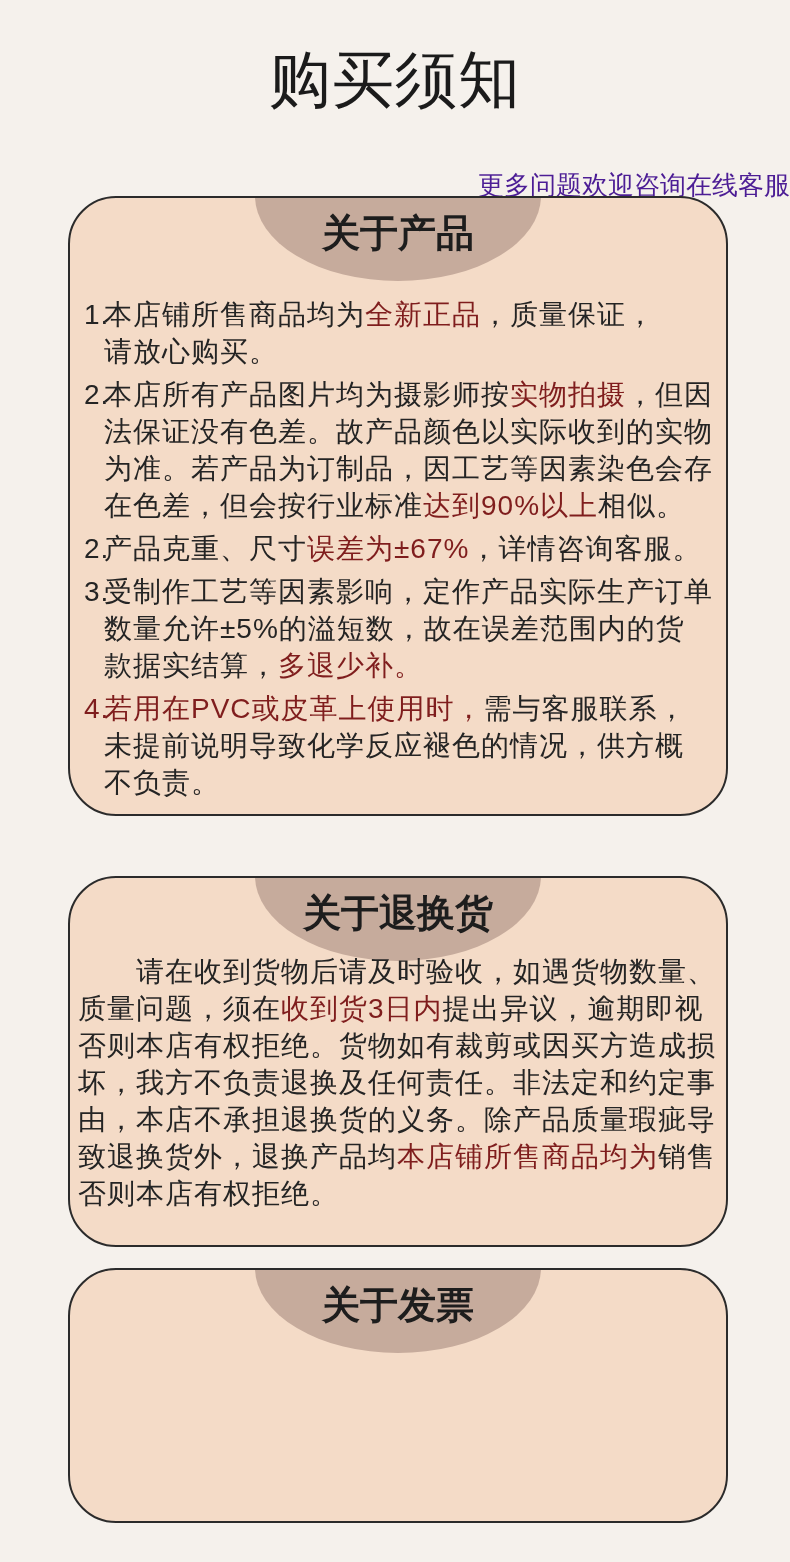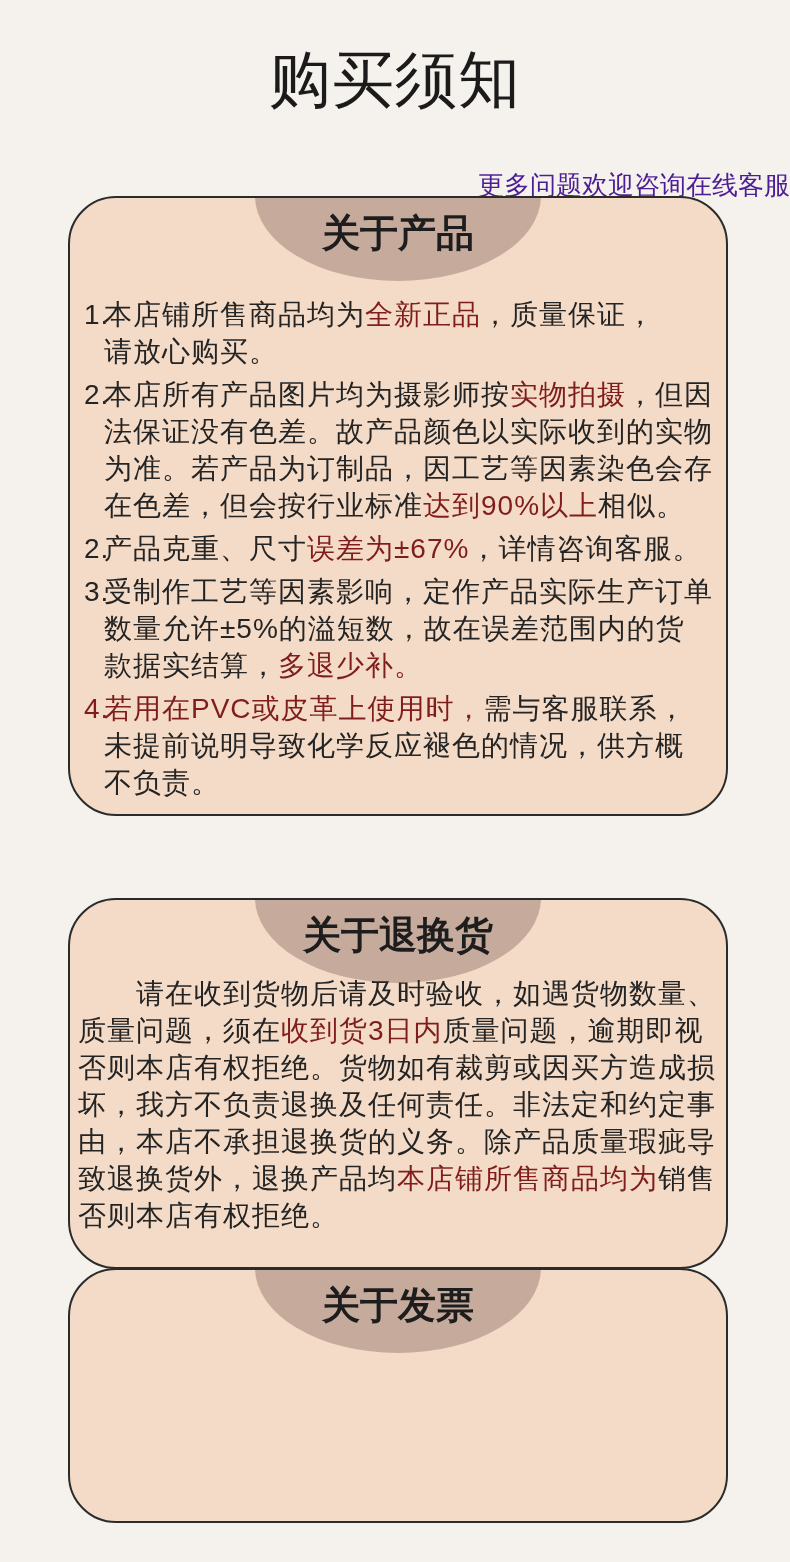--- a/index.html
+++ b/index.html
@@ -28,21 +28,21 @@
   }
   .card{
     position:absolute;left:68px;width:660px;
     box-sizing:border-box;
     background:#f4dbc7;
     border:2px solid #2b2b2b;
     border-radius:48px;
     overflow:hidden;
   }
   .card-1{top:196px;height:620px;}
-  .card-2{top:876px;height:371px;margin-top:22px;}
+  .card-2{top:876px;height:371px;}
   .card-3{top:1268px;height:255px;}
   .card-ellipse{
     position:absolute;top:-87px;left:50%;margin-left:-143px;
     width:286px;height:170px;
     background:#c6ab9c;
     border-radius:50%;
   }
   .card-title{
     position:absolute;top:10px;left:0;width:100%;
     text-align:center;
@@ -104,21 +104,21 @@
           <div class="line"><span>不负责。</span></div>
         </div>
       </div>
   </div>
 
   <div class="card card-2">
     <div class="card-ellipse"></div>
     <div class="card-title">关于退换货</div>
     <div class="card-body">
         <div class="line"><span>　　请在收到货物后请及时验收，如遇货物数量、</span></div>
-        <div class="line"><span>质量问题，须在</span><span class="red">收到货3日内</span><span>质量问题，逾期即视</span></div>
+        <div class="line"><span>质量问题，须在</span><span class="red">收到货3日内</span><span>提出异议，逾期即视</span></div>
         <div class="line"><span>否则本店有权拒绝。货物如有裁剪或因买方造成损</span></div>
         <div class="line"><span>坏，我方不负责退换及任何责任。非法定和约定事</span></div>
         <div class="line"><span>由，本店不承担退换货的义务。除产品质量瑕疵导</span></div>
         <div class="line"><span>致退换货外，退换产品均</span><span class="red">本店铺所售商品均为</span><span>销售，</span></div>
         <div class="line"><span>否则本店有权拒绝。</span></div>
       </div>
   </div>
 
   <div class="card card-3">
     <div class="card-ellipse"></div>

